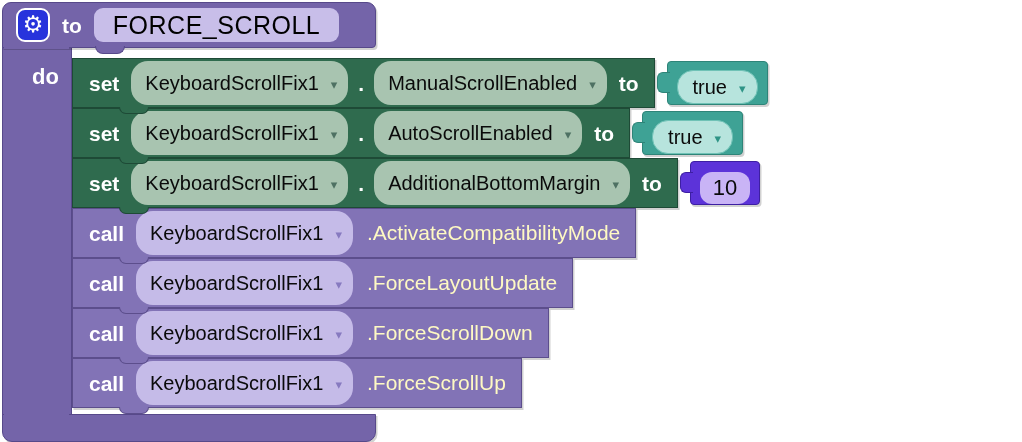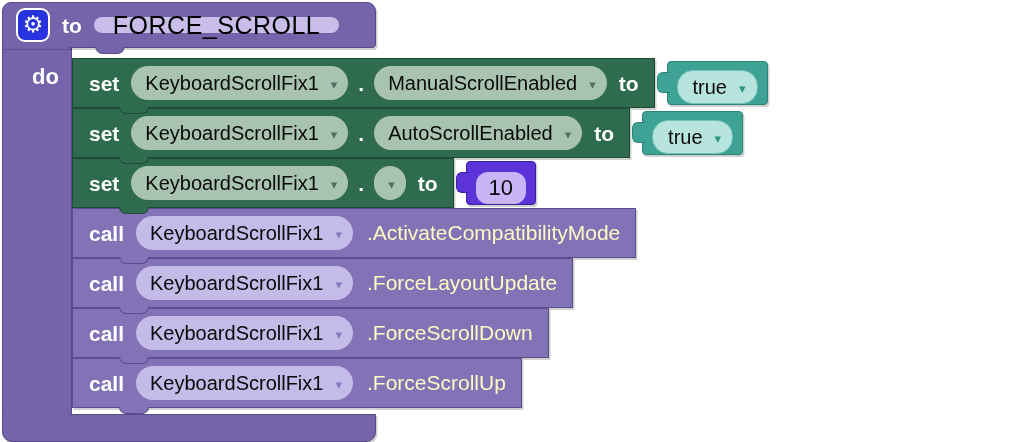--- a/index.html
+++ b/index.html
@@ -20,35 +20,35 @@
   .patch.p1{left:4px;top:43px;width:65px;height:6px;}
   .patch.p2{left:4px;top:411px;width:65px;height:6px;}
   .header-bump{position:absolute;left:95px;top:46px;width:30px;height:8px;background:#7464A9;
     border:1.5px solid #57498A;border-top:none;border-radius:0 0 9px 9px;z-index:2;box-sizing:border-box;}
   .kw{color:#ffffff;font-size:21px;line-height:1;font-weight:bold;}
   .do-label{position:absolute;left:32px;top:66px;font-size:22px;z-index:2;}
   
   .gear{width:34px;height:34px;background:#2733DC;border:2.5px solid #ffffff;border-radius:9px;
     box-sizing:border-box;display:flex;align-items:center;justify-content:center;flex:0 0 auto;}
   .gear-glyph{color:#ffffff;font-size:23px;line-height:1;transform:translateY(-1px);}
-  .name-pill{height:16px;background:#C8BEE9;border-radius:9px;display:flex;align-items:center;
+  .name-pill{height:34px;background:#C8BEE9;border-radius:9px;display:flex;align-items:center;
     padding:0 19px;font-size:25px;color:#000;letter-spacing:0.5px;}
   
   .rows{position:absolute;left:72px;top:58px;z-index:1;}
   .row-line{display:flex;align-items:center;height:50px;}
   .block{position:relative;height:50px;box-sizing:border-box;display:flex;align-items:center;
     border:1.5px solid;padding:0 15px 0 16px;column-gap:12px;box-shadow:1.5px 2px 0 rgba(0,0,0,0.18);}
   .set-block{background:#2F6B4E;border-color:#1E4A36;}
   .call-block{background:#8273B6;border-color:#5C4E8C;}
   .bump::after{content:"";position:absolute;bottom:-7px;left:46px;width:30px;height:7px;
     border-style:solid;border-width:0 1.5px 1.5px;border-radius:0 0 9px 9px;z-index:2;box-sizing:border-box;}
   .set-block.bump::after{background:#2F6B4E;border-color:#1E4A36;}
   .call-block.bump::after{background:#8273B6;border-color:#5C4E8C;}
   
-  .pill{height:34px;border-radius:17px;display:flex;align-items:center;column-gap:12px;
+  .pill{height:44px;border-radius:17px;display:flex;align-items:center;column-gap:12px;
     padding:0 11px 0 14px;font-size:20px;color:#0a0a0a;white-space:nowrap;}
   .green-pill{background:#A8C4B0;}
   .purple-pill{background:#C5BBE8;}
   .tri{font-size:13px;line-height:1;transform:translateY(1px);}
   .green-tri{color:#4E7163;}
   .purple-tri{color:#877AC0;}
   .teal-tri{color:#2E9486;}
   .dot{margin:0 -2px;}
   .method{color:#fef9c3;font-size:21px;margin-left:2px;white-space:nowrap;}
   
@@ -133,20 +133,21 @@
 
     <div class="row-line">
       <div class="block set-block bump">
         <span class="kw">set</span>
         <div class="pill green-pill">
           <span>KeyboardScrollFix1</span>
           <span class="tri green-tri">▾</span>
         </div>
         <span class="kw dot">.</span>
         <div class="pill green-pill">
+          <span>AdditionalBottomMargin</span>
           <span class="tri green-tri">▾</span>
         </div>
         <span class="kw">to</span>
       </div>
       <div class="value math">
         <div class="math-pill">
           <span>10</span>
         </div>
       </div>
     </div>

